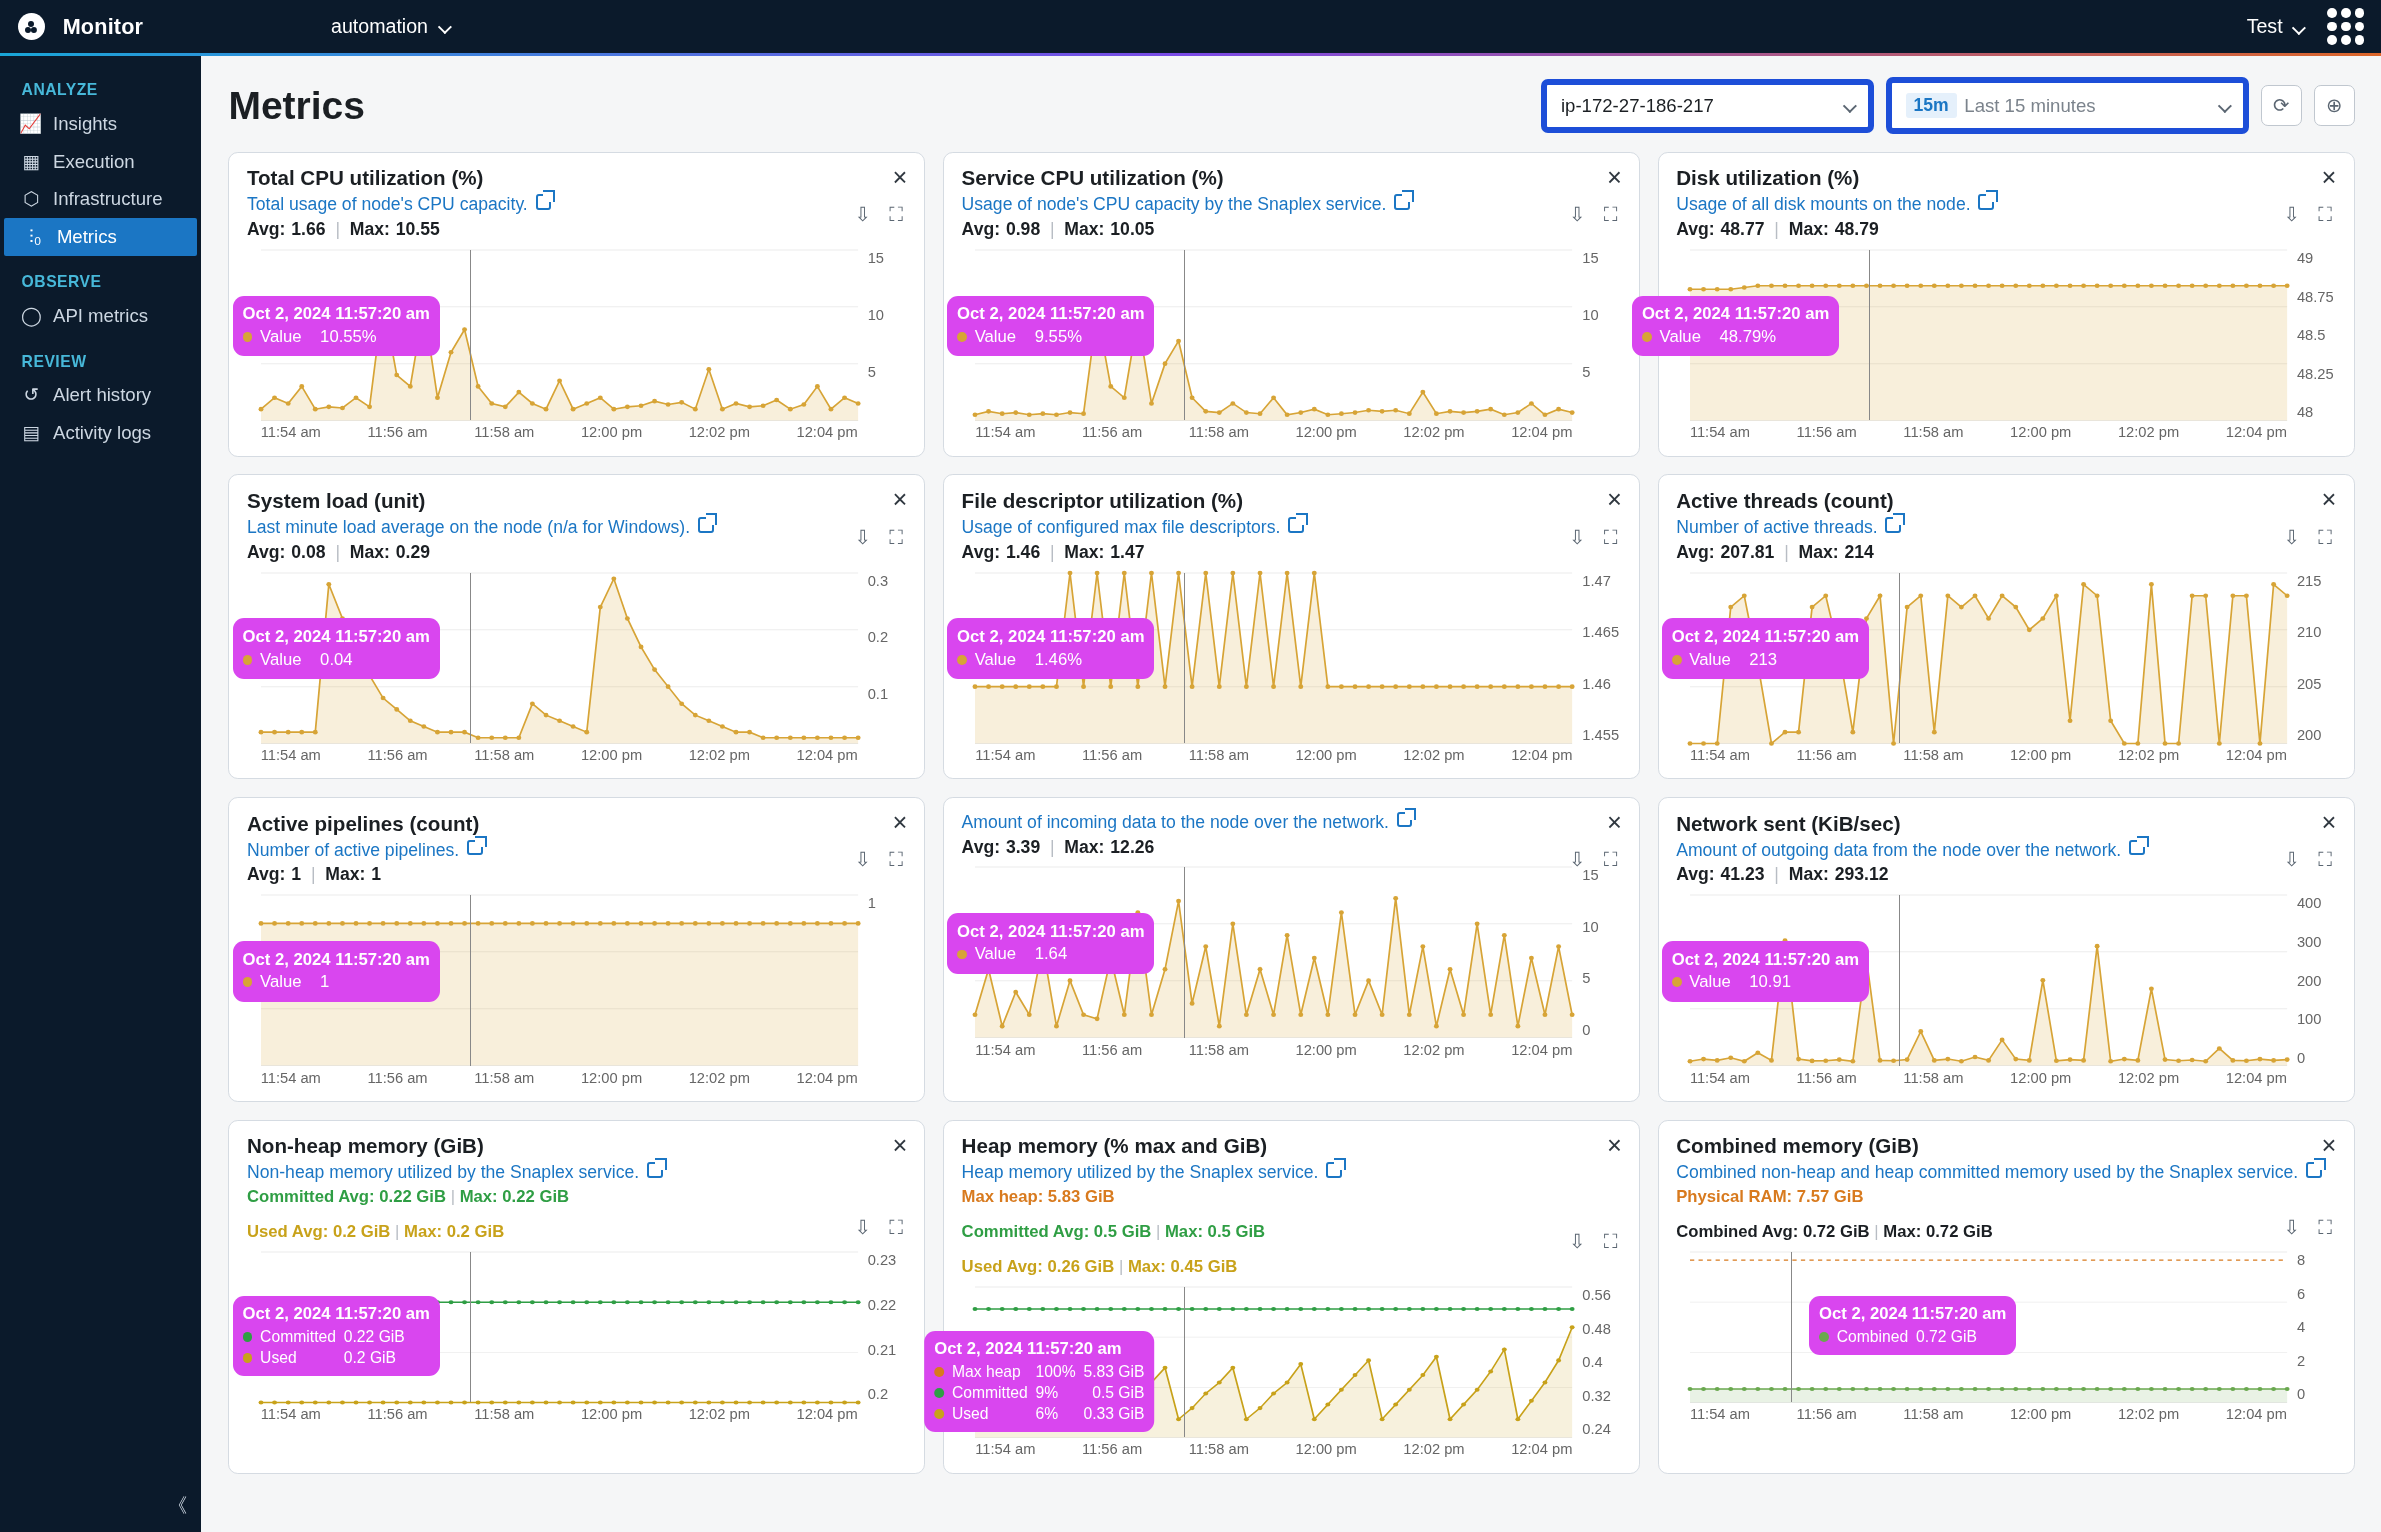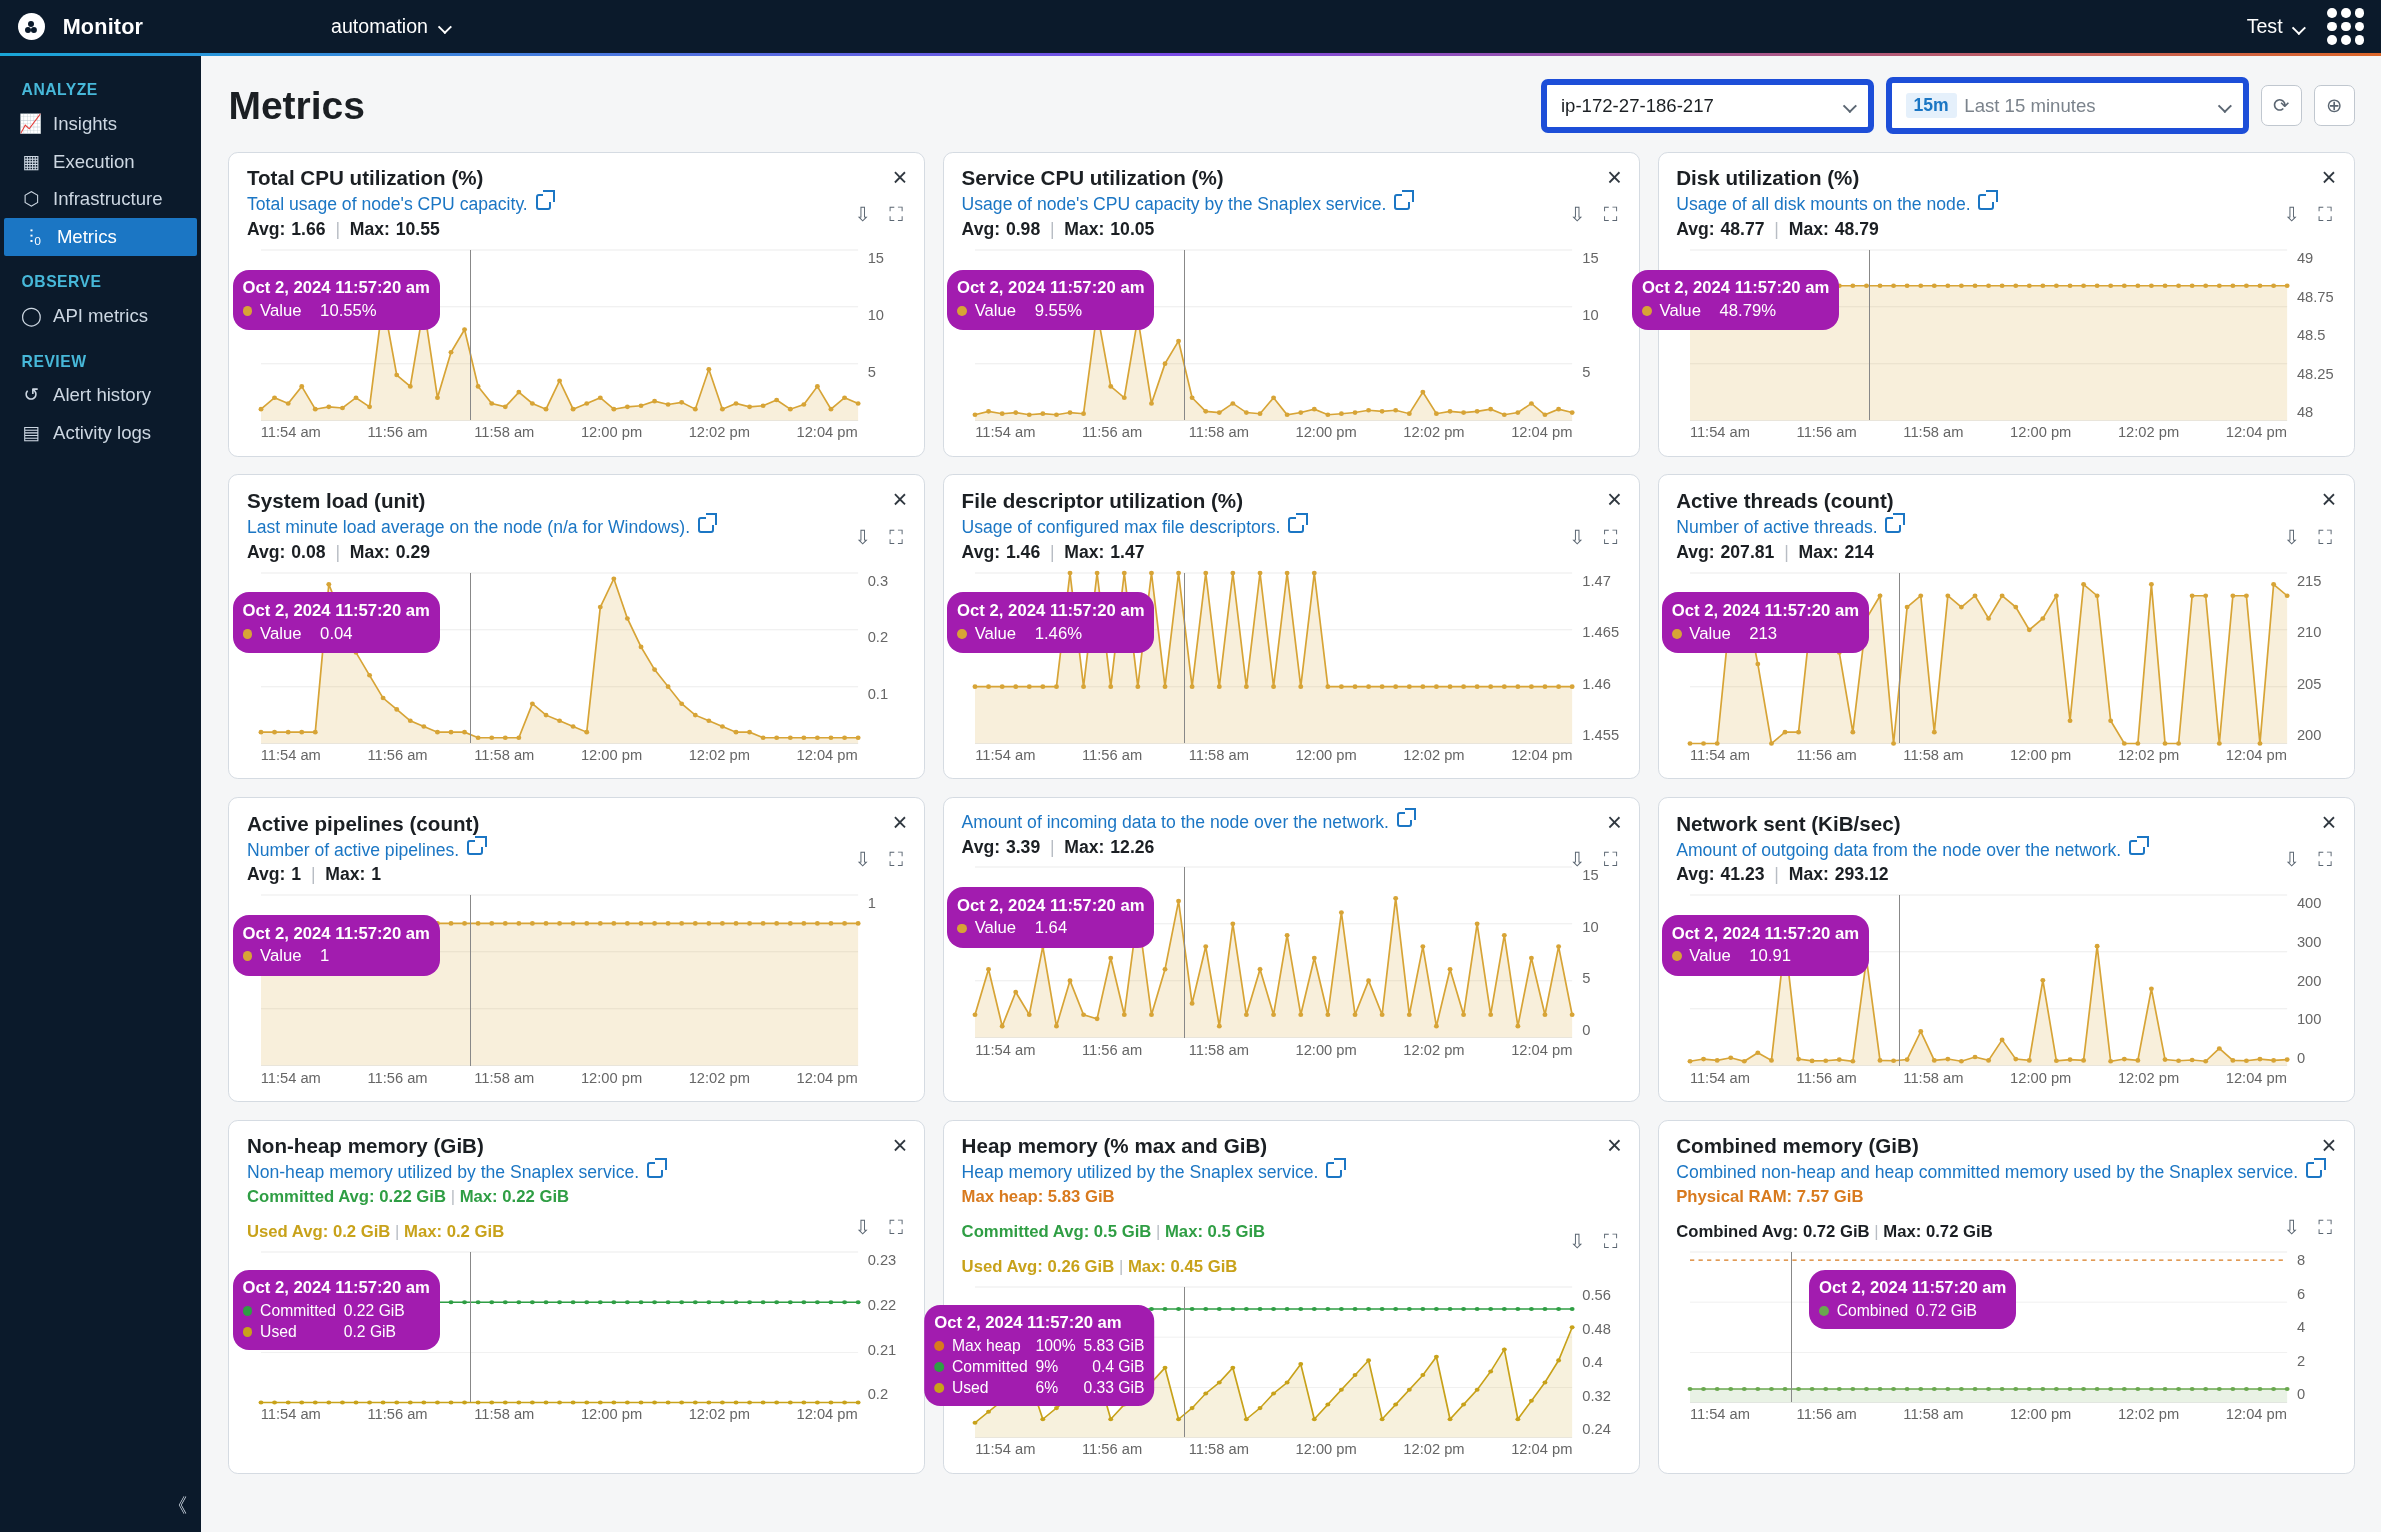--- a/index.html
+++ b/index.html
@@ -45,21 +45,21 @@
 .sep            { color:#b8bdc4; font-weight:400;}
 .card-actions   { position:absolute; right:17.6px; display:flex; gap:11.8px; color:#5b6672;}
 .icon-sm{width:21.6px;height:21.6px;display:flex;align-items:center;justify-content:center;}
 .chart-wrap     { position:relative; height:196px; margin-top:9.8px;}
 .chart-wrap.short { height:176px;}
 .yaxis          { position:absolute; right:0; top:0; bottom:25.5px; width:45px; font-size:14.7px; color:#666; display:flex; flex-direction:column; justify-content:space-between; align-items:flex-start; padding-left:5.9px;}
 .xaxis          { position:absolute; left:13.7px; right:49px; bottom:0; height:21.6px; display:flex; justify-content:space-between; font-size:14.7px; color:#666;}
 .plot           { position:absolute; left:13.7px; right:49px; top:0; bottom:25.5px;}
 .plot svg       { width:100%; height:100%; overflow:visible;}
 .crosshair      { position:absolute; top:0; bottom:25.5px; width:0; border-left:1px solid #888;}
-.tooltip        { position:absolute; background:#a21caf; color:#fff; padding:7.8px 9.8px; font-size:16.7px; border-radius:16px; white-space:nowrap; line-height:1.35;}
+.tooltip        { position:absolute; background:#d946ef; color:#fff; padding:7.8px 9.8px; font-size:16.7px; border-radius:11px; white-space:nowrap; line-height:1.35;margin-top:26px;}
 .tooltip .dot   { display:inline-block; width:9.8px; height:9.8px; border-radius:50%; margin-right:7.8px;}
 .tooltip table  { border-collapse:collapse;}
 .tooltip td     { padding:0 7.8px 0 0; font-size:15.7px;}
 .tooltip td:last-child{ text-align:right; padding-right:0;}
 .memory-legend  { font-size:16.7px; font-weight:600; display:grid; row-gap:15px;}
 .row-orange     {color:#d87a1e;}
 .row-green      {color:#2f9e44;}
 .row-yellow     {color:#c8a21a;}
 .plot line.grid { stroke:#ececec; stroke-width:1;}
 .series-yellow  { stroke:#d7a436; stroke-width:1.6; fill:none;}
@@ -1269,21 +1269,21 @@
               <table>
                 <tbody>
                   <tr>
                     <td><span class="dot" style="background:#d87a1e"></span>Max heap</td>
                     <td>100%</td>
                     <td>5.83 GiB</td>
                   </tr>
                   <tr>
                     <td><span class="dot" style="background:#2f9e44"></span>Committed</td>
                     <td>9%</td>
-                    <td>0.4 GiB</td>
+                    <td>0.5 GiB</td>
                   </tr>
                   <tr>
                     <td><span class="dot" style="background:#c8a21a"></span>Used</td>
                     <td>6%</td>
                     <td>0.33 GiB</td>
                   </tr>
                 </tbody>
               </table>
             </div>
         <div class="yaxis">

